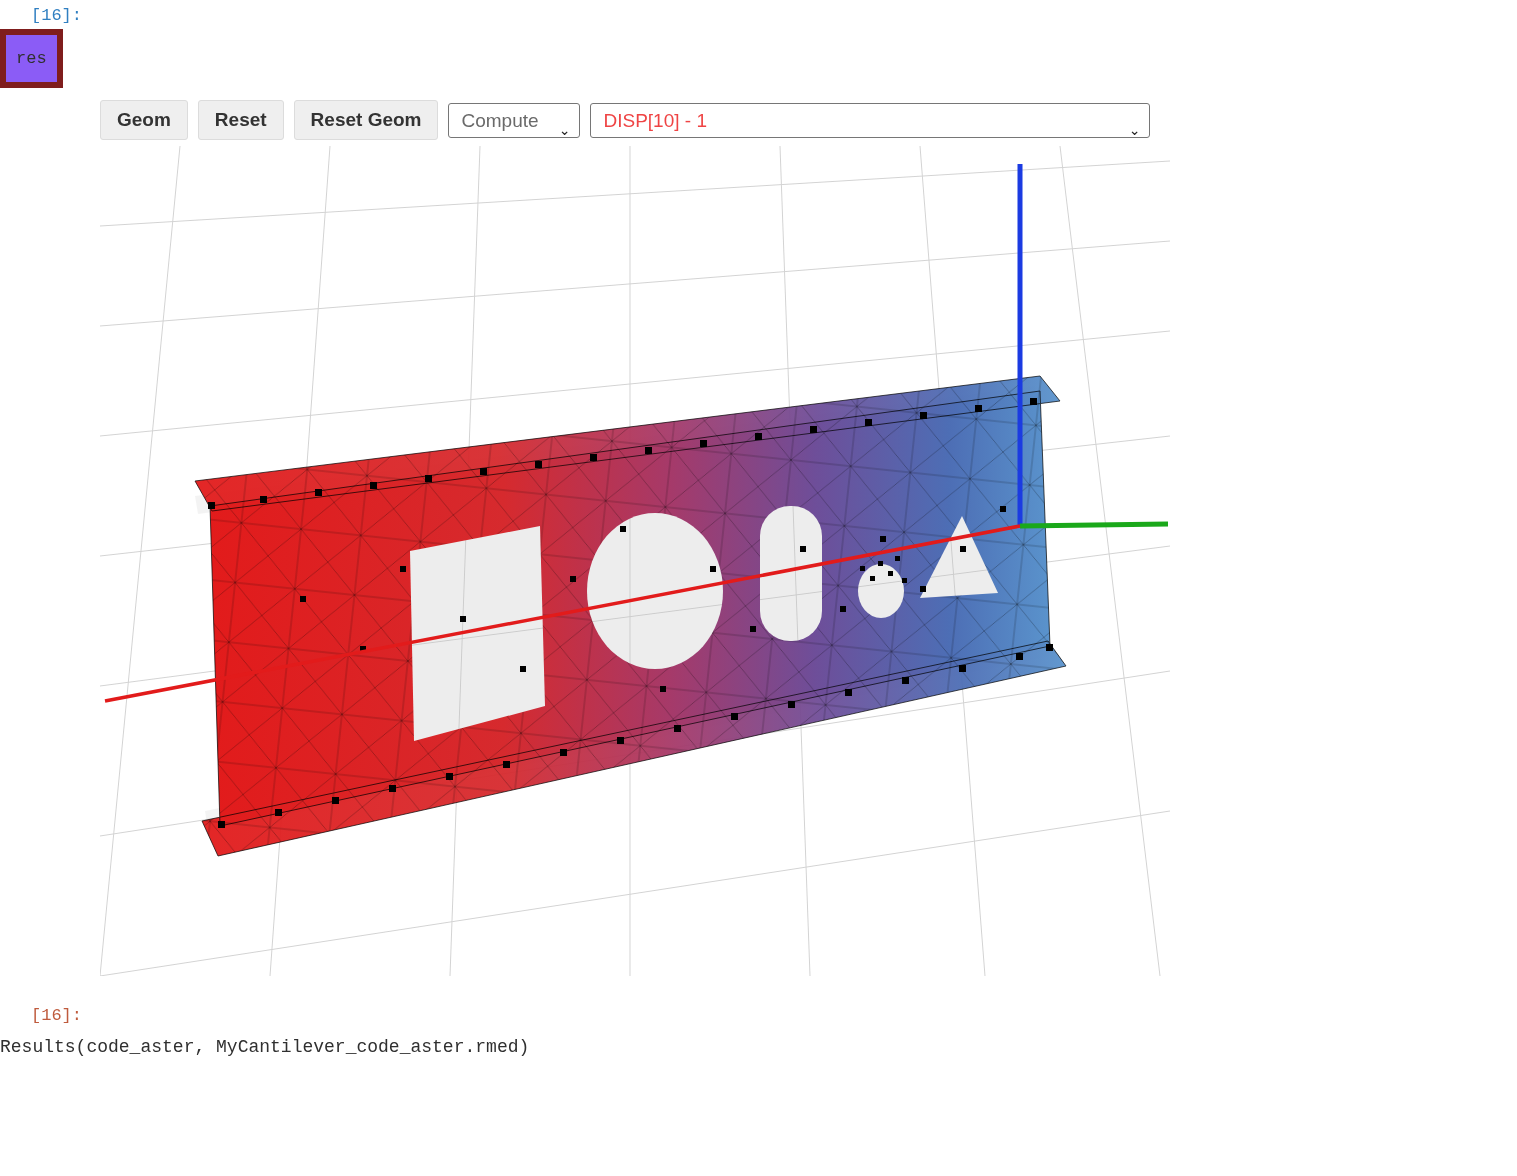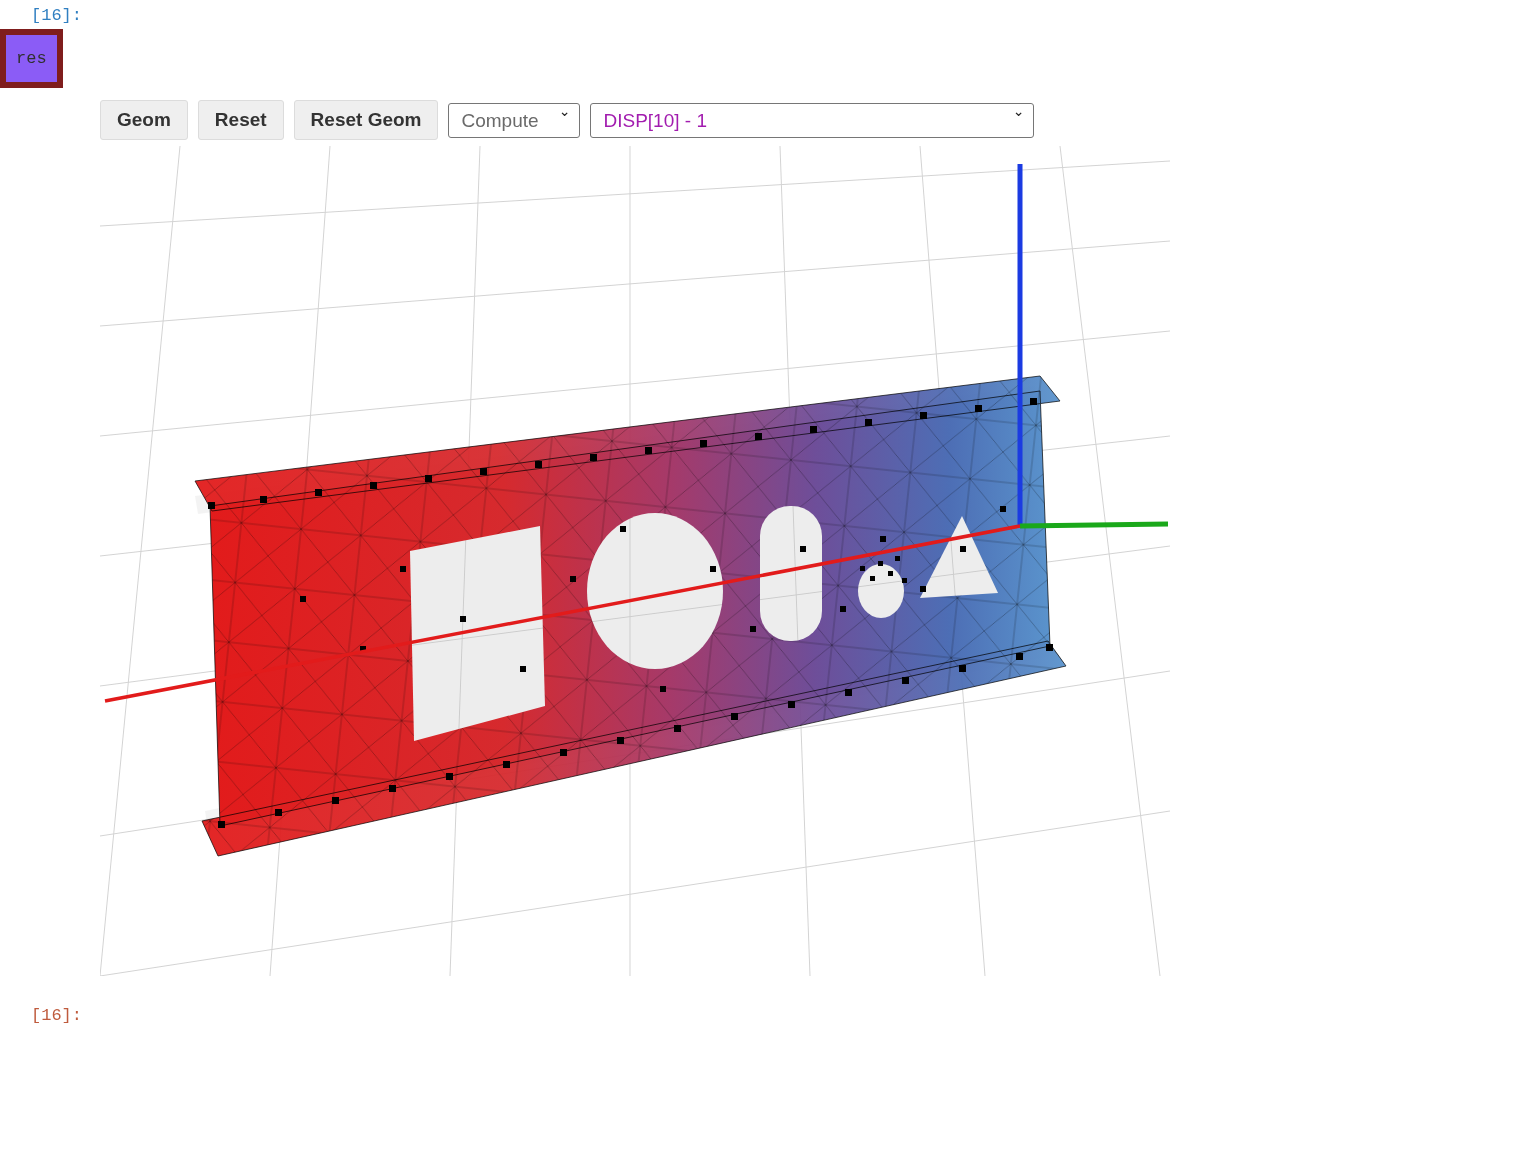--- a/index.html
+++ b/index.html
@@ -46,35 +46,35 @@
       padding: 8px 16px;
       font-size: 19px;
       font-family: inherit;
       color: #333;
       cursor: pointer;
       font-weight: bold;
     }
     .select-wrap {
       position: relative;
       display: inline-flex;
-      align-items: flex-start;
+      align-items: flex-end;
     }
     .select-wrap select {
       appearance: none;
       -webkit-appearance: none;
       background: #fff;
       border: 1px solid #767676;
       border-radius: 3px;
       padding: 6px 40px 6px 12px;
       font-size: 19px;
       font-family: inherit;
       color: #6a6a6a;
       cursor: pointer;
     }
-    .select-wrap.wide select { width: 444px; color: #a21caf; }
+    .select-wrap.wide select { width: 560px; color: #ef4444; }
     .select-wrap .chev {
       position: absolute;
       right: 10px;
       pointer-events: none;
       font-size: 14px;
       color: #222;
     }
     .viewport {
       width: 1070px;
       height: 830px;
@@ -265,13 +265,14 @@
       </g>
       <g stroke="#e21b1b" stroke-width="3.5">
         <line x1="920" y1="380" x2="5" y2="555"></line>
       </g>
     </svg>
   </div>
 </div>
 
 <div class="jp-cell output">
   <div class="jp-prompt out">[16]:</div>
+  <div class="jp-output-text">Results(code_aster, MyCantilever_code_aster.rmed)</div>
 </div>
 
 </body></html>

